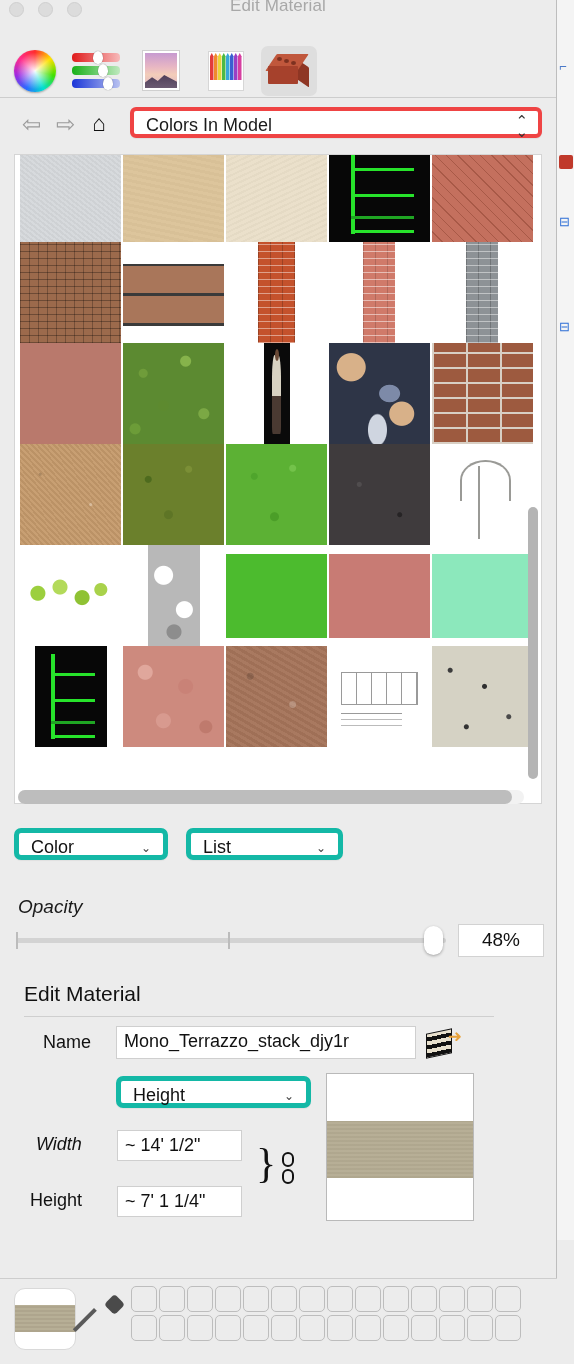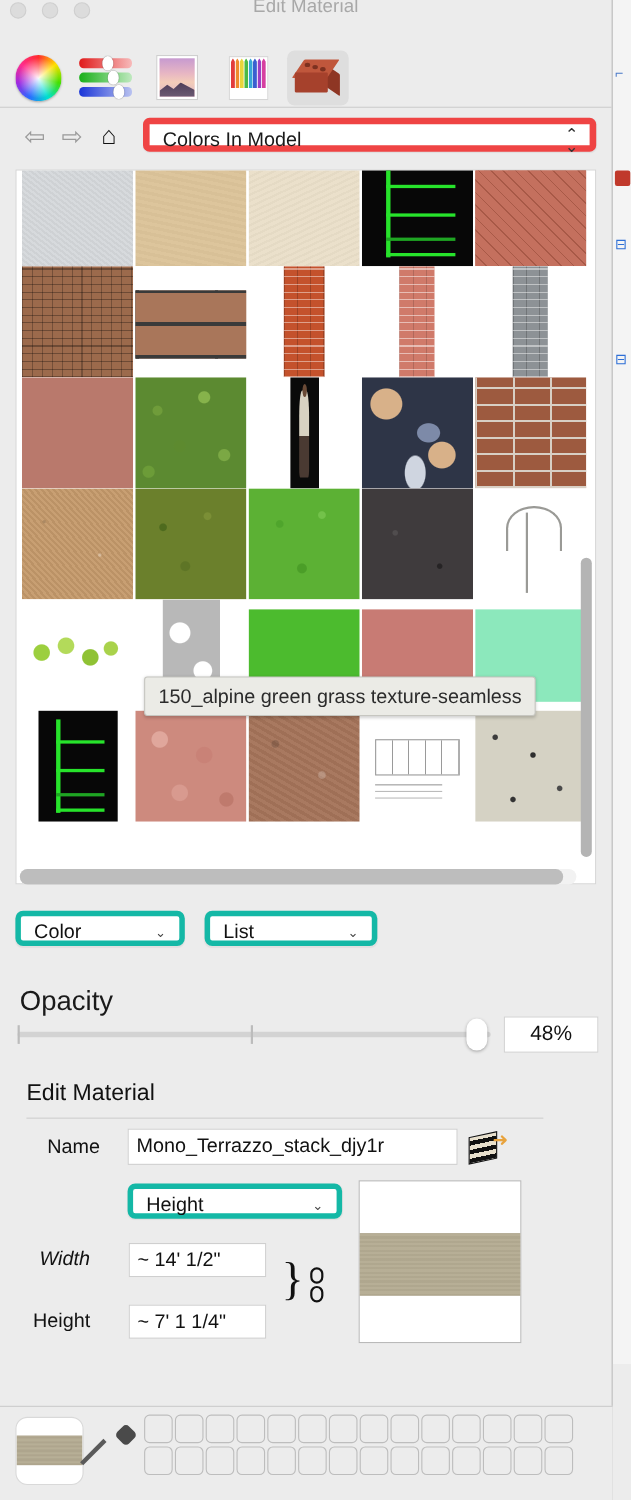--- a/index.html
+++ b/index.html
@@ -72,21 +72,21 @@
     transform: skewY(34deg); border-radius:1px; }
   .brick .hole { position:absolute; width:5px; height:4px; border-radius:50%; background:#7d3120; }
 
   
   .navrow { position:relative; height:48px; }
   .nav-arrow { position:absolute; top:13px; font-size:23px; color:#9b9b9b; cursor:default; }
   #nav-back { left: 22px; } #nav-fwd { left: 56px; }
   #nav-home { position:absolute; left:92px; top:12px; font-size:23px; color:#111; }
   .lib-select {
     position:absolute; left:130px; top:9px; width:412px; height:31px;
-    background:#fff; border:6px solid #ef4444; border-radius:6px;
+    background:#fff; border:4px solid #ef4444; border-radius:6px;
     box-shadow: 0 1px 1px rgba(0,0,0,.06);
   }
   .lib-select span { position:absolute; left:12px; top:4px; font-size:18px; color:#1a1a1a; }
   .stepper { position:absolute; right:10px; top:4px; font-size:15px; color:#333; line-height:11px; text-align:center; }
 
   
   .gridpane { position:absolute; left:14px; top:154px; width:528px; height:650px;
     background:#fff; border:1px solid #d5d5d5; overflow:hidden; }
   .grid { position:absolute; left:5px; top:-14px; width:515px; }
   .grow { display:flex; height:101px; align-items:flex-start; }
@@ -212,21 +212,21 @@
 
   
   .combo { position:absolute; height:32px; background:#fff; border:5px solid #14b8a6;
     border-radius:7px; box-shadow:0 1px 1px rgba(0,0,0,.05); }
   .combo span { position:absolute; left:12px; top:4px; font-size:18px; color:#111; }
   .combo .chev { position:absolute; right:12px; top:8px; font-size:12px; color:#444; }
   #combo-color { left:14px; top:828px; width:154px; }
   #combo-list  { left:186px; top:828px; width:157px;text-align:right; }
 
   
-  .op-label { position:absolute; left:18px; top:896px; font-size:25px; color:#1a1a1a; }
+  .op-label { position:absolute; left:18px; top:896px; font-size:19px; color:#1a1a1a;font-style:italic; }
   .op-track { position:absolute; left:16px; top:938px; width:430px; height:5px;
     background:#d3d3d3; border-radius:3px; }
   .op-tick { position:absolute; top:-6px; width:2px; height:17px; background:#bcbcbc; }
   .op-knob { position:absolute; left:424px; top:926px; width:19px; height:29px;
     background:#fff; border-radius:10px; box-shadow:0 1px 3px rgba(0,0,0,.32); }
   .op-value { position:absolute; left:458px; top:924px; width:86px; height:33px;
     background:#fff; border:1px solid #d2d2d2; }
   .op-value span { position:absolute; left:0; right:0; top:4px; text-align:center; font-size:19px; color:#111; }
 
   
@@ -469,21 +469,20 @@
             </div>
           </div>
         </div>
       <div class="vscroll"></div>
     </div>
 
     <div class="hscroll-track">
       <div class="hscroll-thumb"></div>
     </div>
 
-    <div class="tooltip">150_alpine green grass texture-seamless</div>
 
     <div class="combo" id="combo-color">
       <span>Color</span>
       <div class="chev">⌄</div>
     </div>
     <div class="combo" id="combo-list">
       <span>List</span>
       <div class="chev">⌄</div>
     </div>
 

